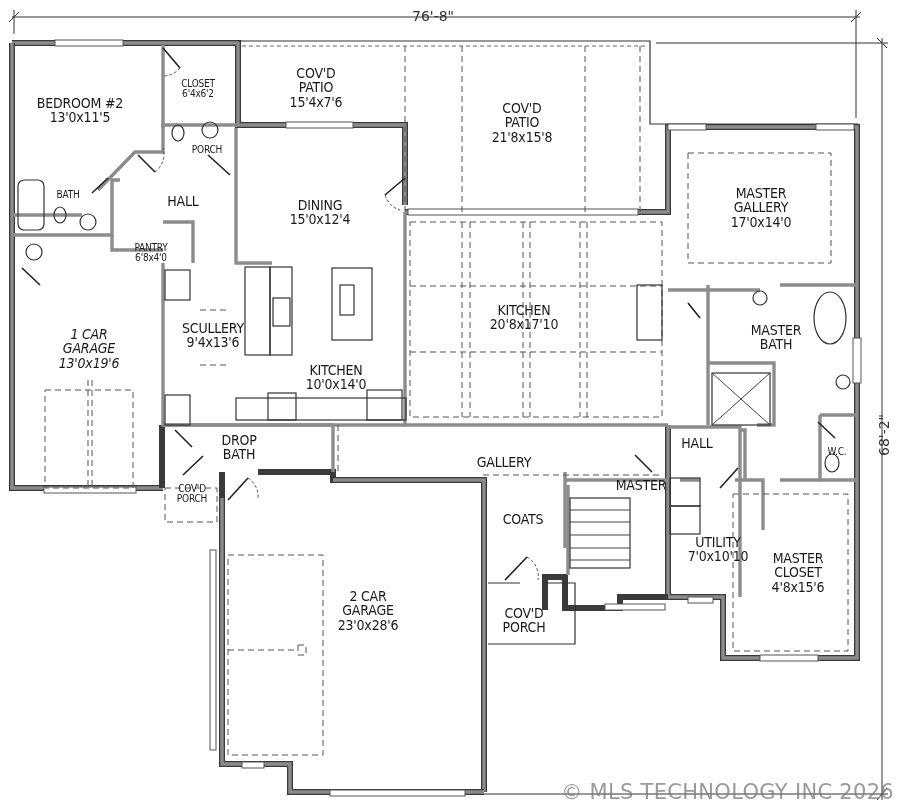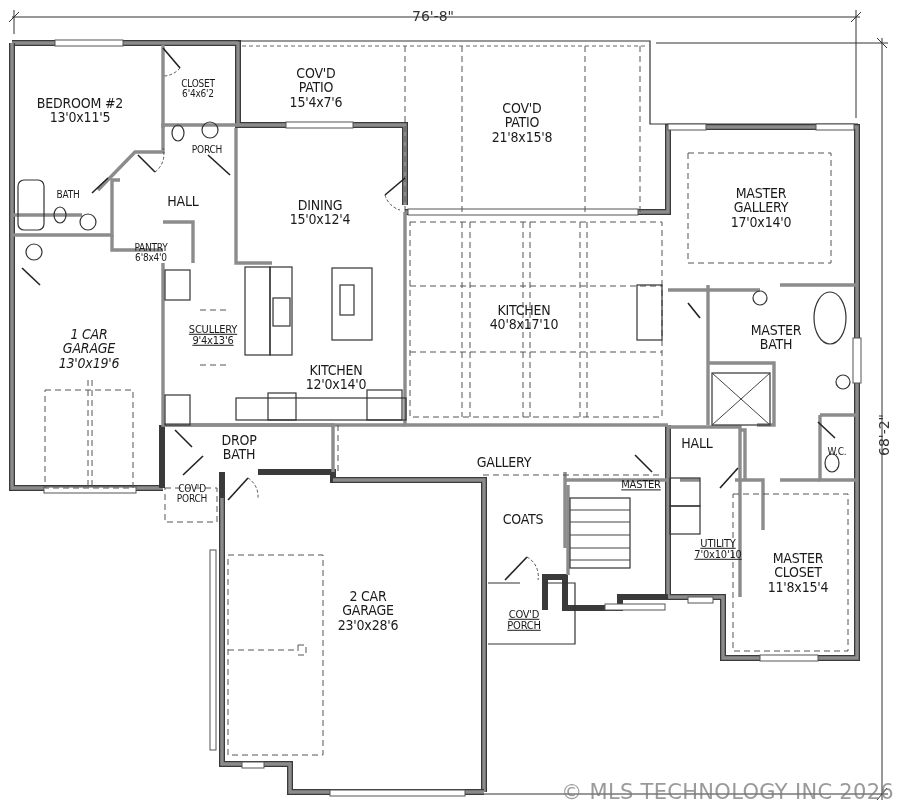--- a/index.html
+++ b/index.html
@@ -1,21 +1,21 @@
 <!DOCTYPE html>
 <html><head>
 <meta charset="utf-8">
 <style>
   html,body{margin:0;padding:0;background:#ffffff;}
   body{width:900px;height:810px;position:relative;overflow:hidden;font-family:"DejaVu Sans",sans-serif;}
   #plan{position:absolute;left:0;top:0;width:900px;height:810px;}
   .lbl{position:absolute;transform:translate(-50%,-50%);text-align:center;white-space:nowrap;color:#1a1a1a;font-family:"DejaVu Sans Condensed","DejaVu Sans",sans-serif;line-height:1.02;letter-spacing:-0.2px;}
   .lbl .n{display:block;font-size:14px;}
   .lbl .d{display:block;font-size:14px;}
-  .lbl.sm .n,.lbl.sm .d{font-size:11px;text-decoration:underline;}
+  .lbl.sm .n,.lbl.sm .d{font-size:14px;}
   .lbl.xs .n,.lbl.xs .d{font-size:10px;}
   .dim{position:absolute;font-family:"DejaVu Sans",sans-serif;font-size:14px;color:#333;}
   .dim-v{transform:translate(-50%,-50%) rotate(-90deg);}
   .wm{position:absolute;right:6px;bottom:6px;font-family:"DejaVu Sans",sans-serif;font-size:21px;color:rgba(120,120,120,0.75);letter-spacing:0.3px;}
 </style>
 </head>
 <body>
 
 <svg id="plan" viewBox="0 0 900 810" xmlns="http://www.w3.org/2000/svg">
   <defs>
@@ -238,29 +238,29 @@
   <span class="n">DINING</span>
     <span class="d">15'0x12'4</span>
 </div>
 <div class="lbl" style="left:761px;top:207px;">
   <span class="n">MASTER</span>
     <span class="n">GALLERY</span>
     <span class="d">17'0x14'0</span>
 </div>
 <div class="lbl" style="left:524px;top:317px;">
   <span class="n">KITCHEN</span>
-    <span class="d">40'8x17'10</span>
+    <span class="d">20'8x17'10</span>
 </div>
 <div class="lbl sm" style="left:213px;top:335px;">
   <span class="n">SCULLERY</span>
     <span class="d">9'4x13'6</span>
 </div>
 <div class="lbl" style="left:336px;top:377px;">
   <span class="n">KITCHEN</span>
-    <span class="d">12'0x14'0</span>
+    <span class="d">10'0x14'0</span>
 </div>
 <div class="lbl" style="left:89px;top:348px;font-style:italic;">
   <span class="n">1 CAR</span>
     <span class="n">GARAGE</span>
     <span class="d">13'0x19'6</span>
 </div>
 <div class="lbl" style="left:776px;top:337px;">
   <span class="n">MASTER</span>
     <span class="n">BATH</span>
 </div>
@@ -287,21 +287,21 @@
 <div class="lbl" style="left:523px;top:519px;">
   <span class="n">COATS</span>
 </div>
 <div class="lbl sm" style="left:718px;top:549px;">
   <span class="n">UTILITY</span>
     <span class="d">7'0x10'10</span>
 </div>
 <div class="lbl" style="left:798px;top:572px;">
   <span class="n">MASTER</span>
     <span class="n">CLOSET</span>
-    <span class="d">11'8x15'4</span>
+    <span class="d">4'8x15'6</span>
 </div>
 <div class="lbl" style="left:368px;top:610px;">
   <span class="n">2 CAR</span>
     <span class="n">GARAGE</span>
     <span class="d">23'0x28'6</span>
 </div>
 <div class="lbl sm" style="left:524px;top:620px;">
   <span class="n">COV'D</span>
     <span class="n">PORCH</span>
 </div>

